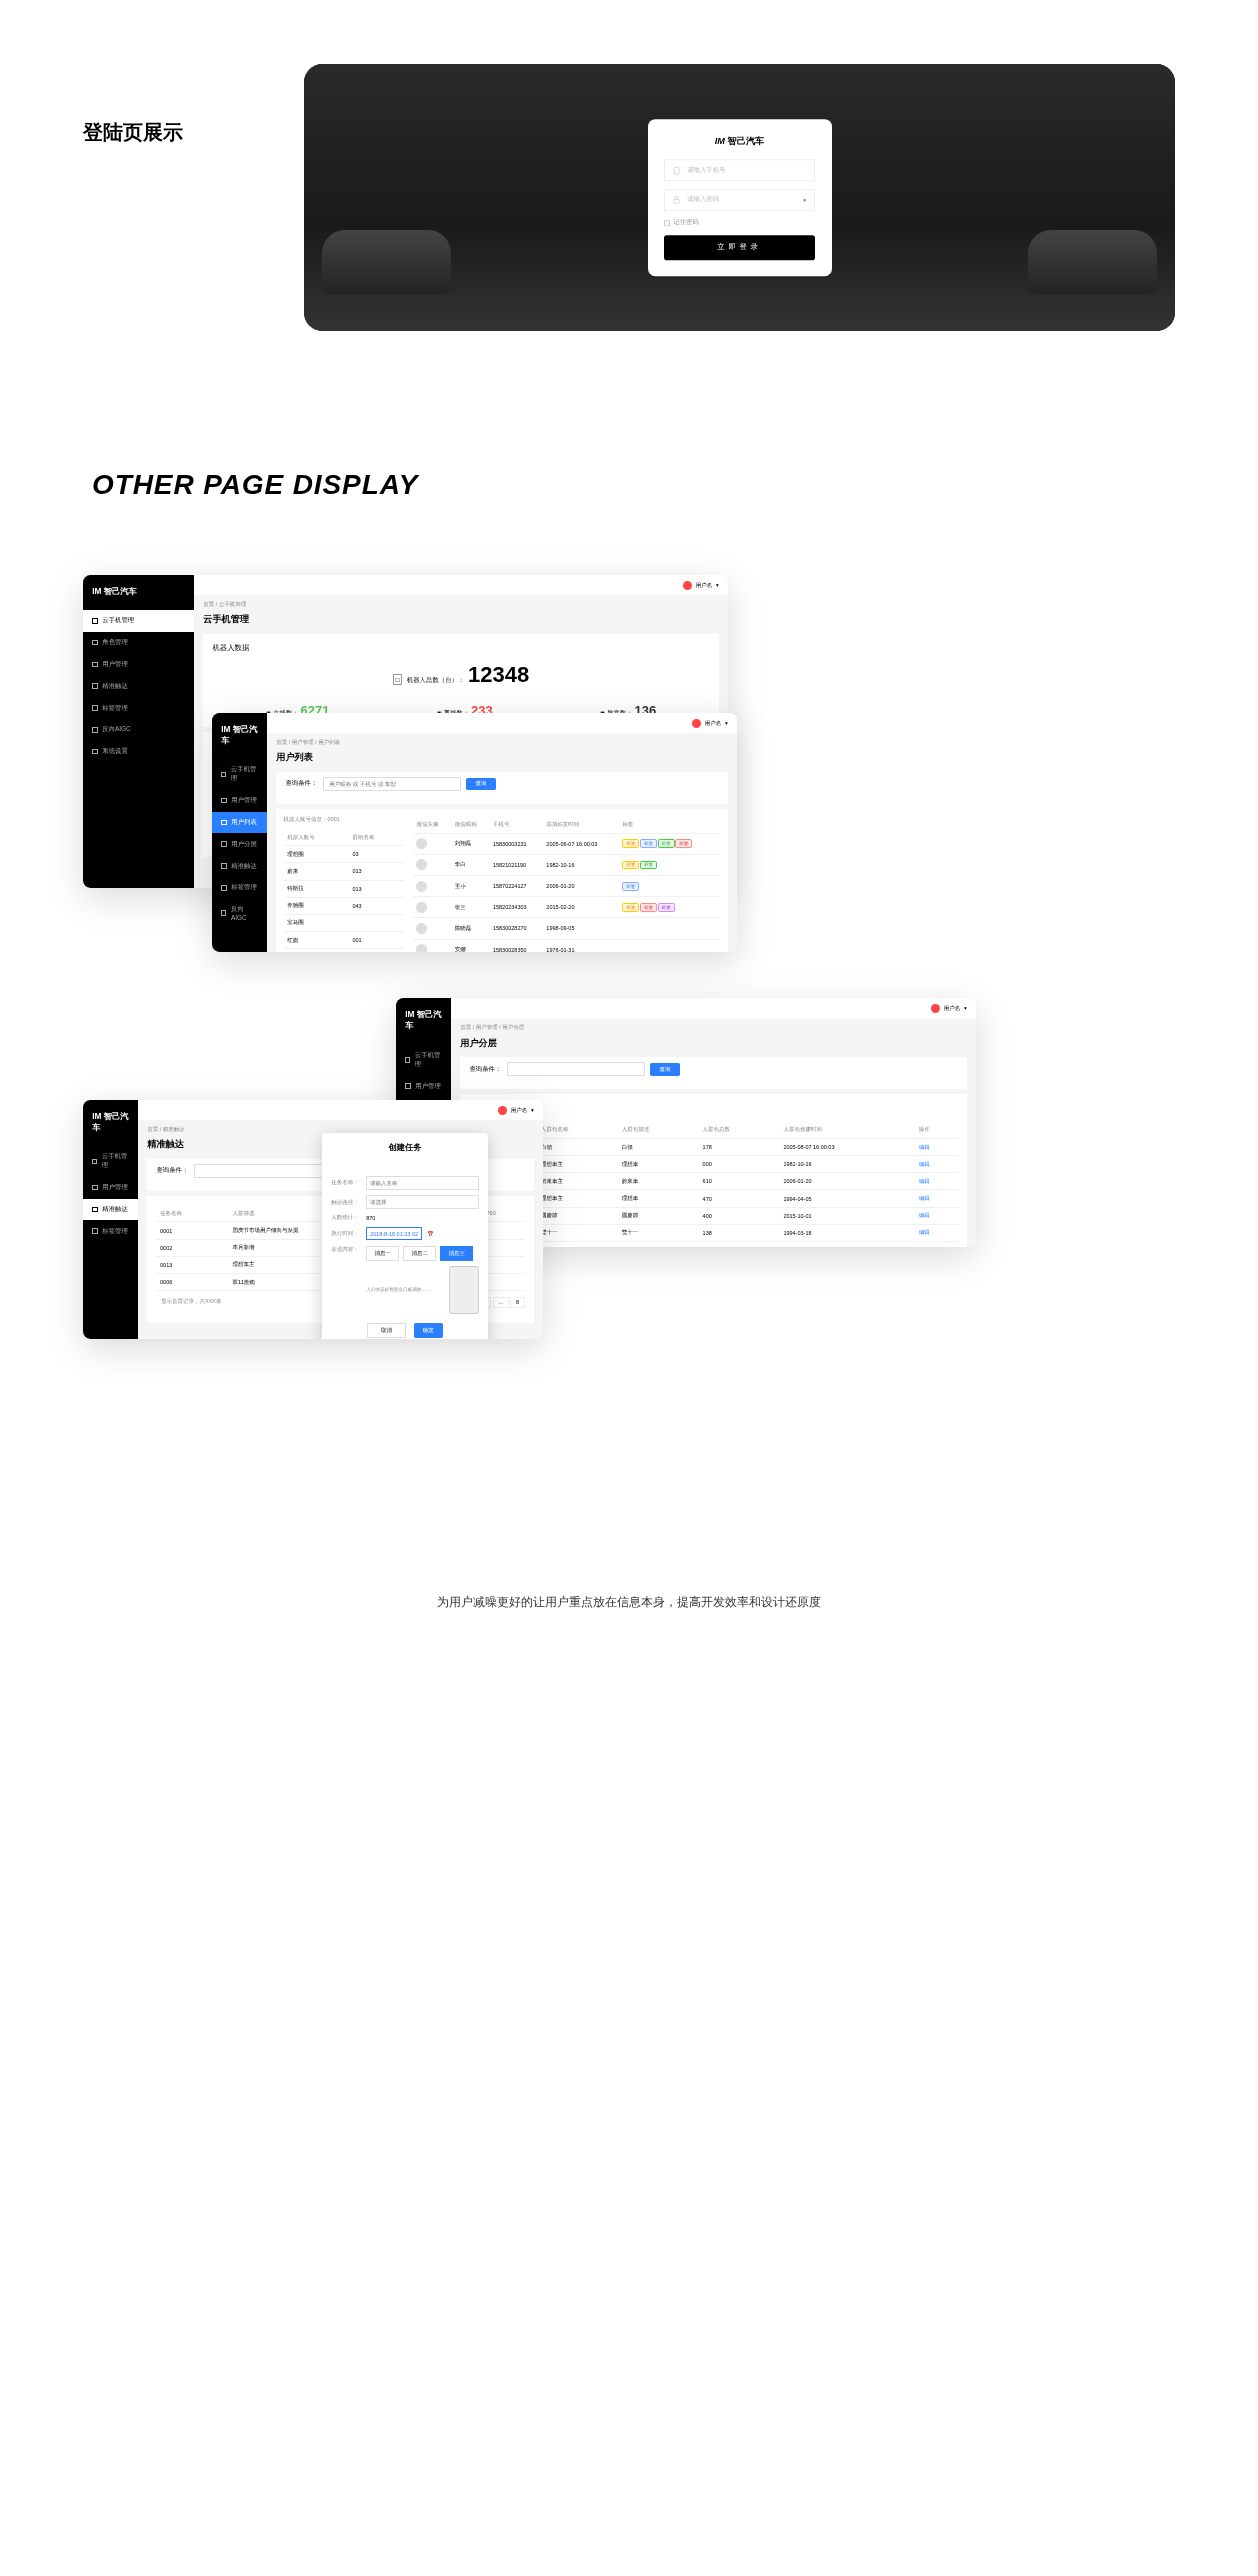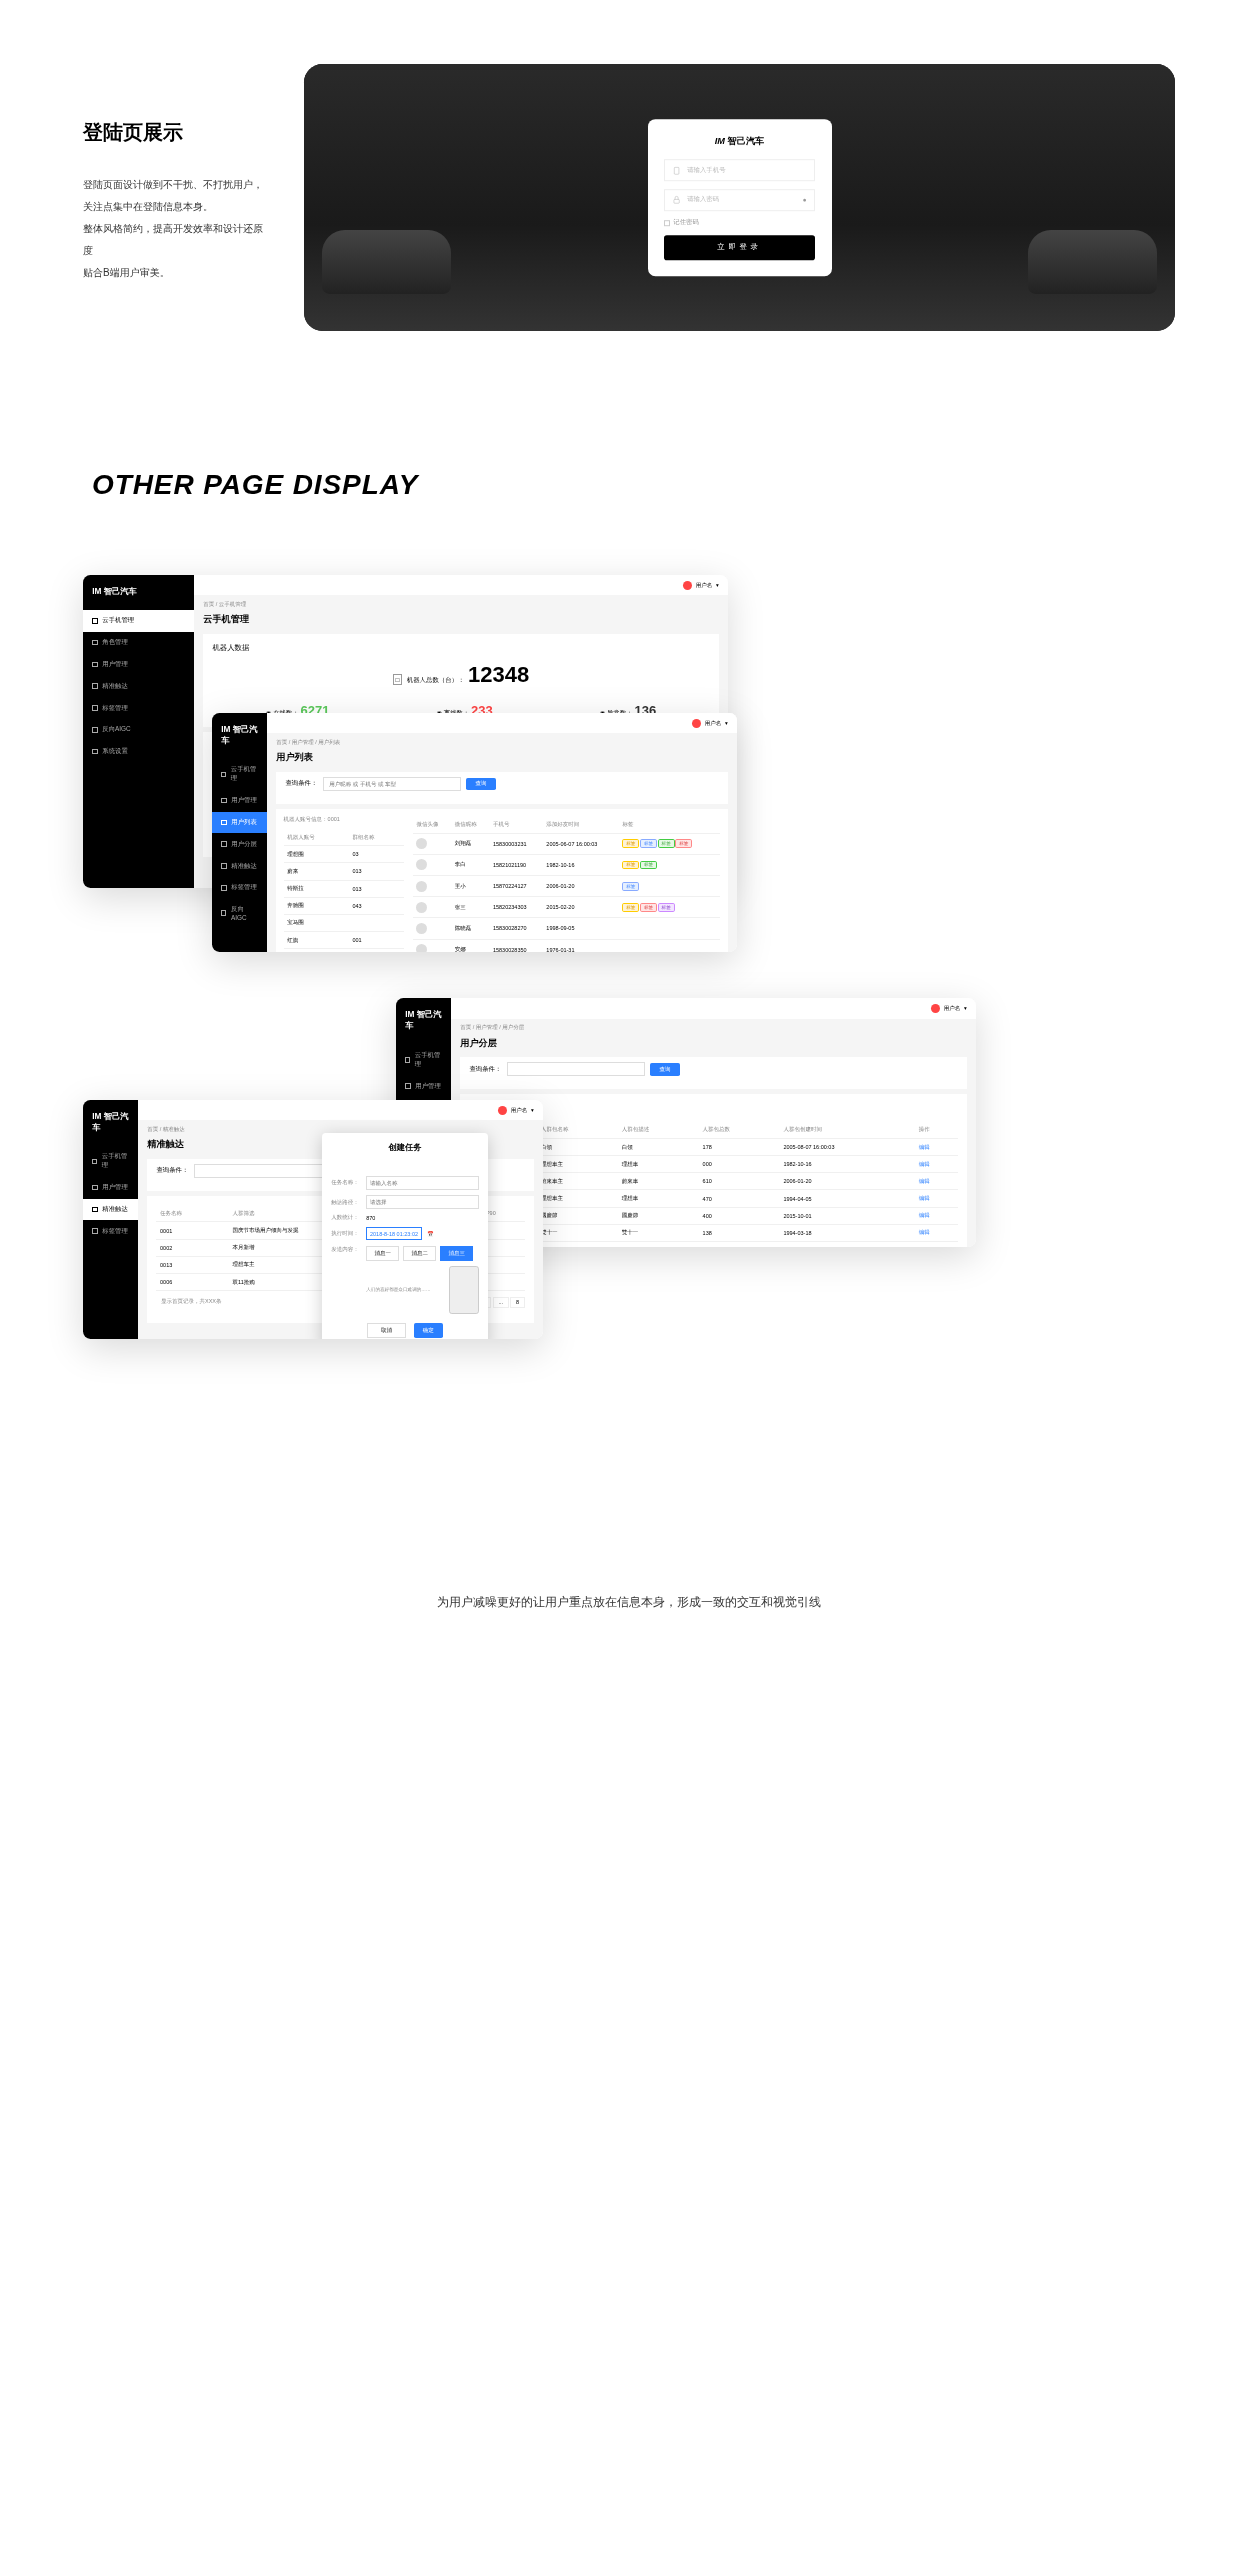--- a/index.html
+++ b/index.html
@@ -92,26 +92,20 @@
 
 
 .footer-txt{text-align:center;padding:166px 0 0;font-size:12px;line-height:2.4;color:#333}
 </style>
 </head>
 <body>
 
 <div class="s1">
   <div class="s1-txt">
     <div class="s1-title">登陆页展示</div>
-    <div class="s1-desc" id="s1desc">
-        <div>登陆页面设计做到不干扰、不打扰用户，</div>
-        <div>关注点集中在登陆信息本身。</div>
-        <div>整体风格简约，提高开发效率和设计还原度</div>
-        <div>贴合B端用户审美。</div>
-      </div>
   </div>
   <div class="login-shot">
     <div class="login-bg"></div>
     <div class="login-car l"></div>
     <div class="login-car r"></div>
     <div class="login-card">
       <div class="login-logo"><span style="font-style:italic">IM</span> 智己汽车</div>
       <div class="login-input">
         <svg viewBox="0 0 24 24" fill="none" stroke="#999">
             <rect x="6" y="3" width="12" height="18" rx="2"></rect>
@@ -528,15 +522,15 @@
         <div class="modal-footer">
           <button class="btn-cancel">取消</button>
           <button class="btn-sm">确定</button>
         </div>
       </div>
     </div>
   </div>
 </div>
 
 <div class="footer-txt">
-  <div>为用户减噪更好的让用户重点放在信息本身，形成一致的交互和视觉引线</div>
+  <div>为用户减噪更好的让用户重点放在信息本身，提高开发效率和设计还原度</div>
 </div>
 
 
 </body></html>

